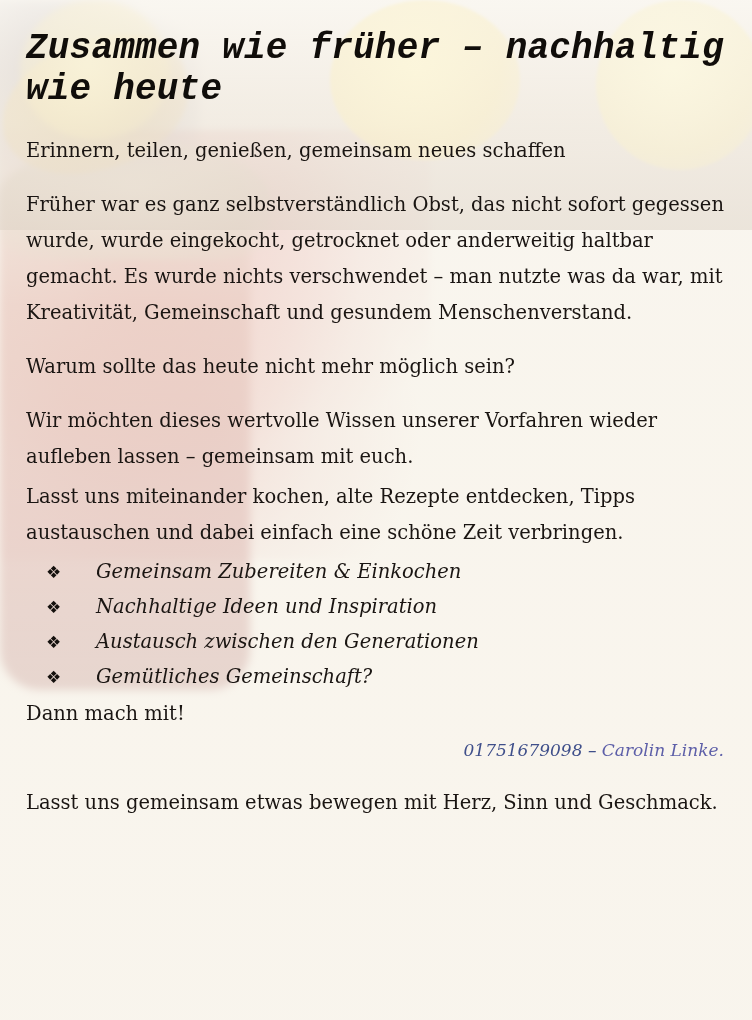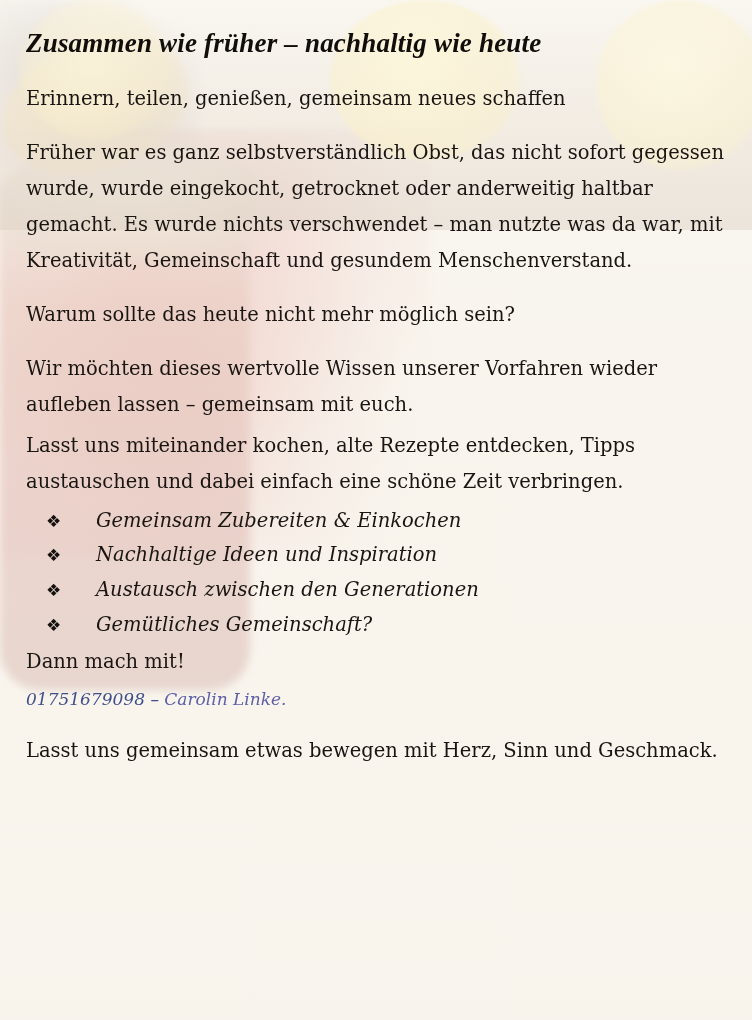--- a/index.html
+++ b/index.html
@@ -131,24 +131,24 @@
 
   
   .content {
     position: relative;
     z-index: 5;
     padding: 22px 28px 0 26px;
     color: #17130f;
   }
 
   .headline {
-    font-family: Liberation Serif, serif;
+    font-family: Liberation Mono, monospace;
     font-style: italic;
     font-weight: bold;
-    font-size: 27px;
+    font-size: 36px;
     line-height: 1.15;
     letter-spacing: 0.2px;
     margin: 6px 0 22px 0;
     color: #100d0a;
   }
 
   p, .line {
     font-family: "DejaVu Serif", serif;
     font-size: 19.5px;
     line-height: 1.85;
@@ -187,20 +187,21 @@
     color: #14100d;
   }
 
   .contact {
     font-family: "DejaVu Serif", serif;
     font-style: italic;
     font-size: 17px;
     line-height: 1.7;
     color: #3f4f8a;
     margin: 2px 0 20px 0;
+    text-align: right;
   }
   .contact .phone { color: #3f4f8a; }
   .contact .sep { color: #3f4f8a; }
   .contact .name { color: #5d5fa8; }
 
   .closing {
     margin-top: 10px;
   }
 </style>
 </head>

